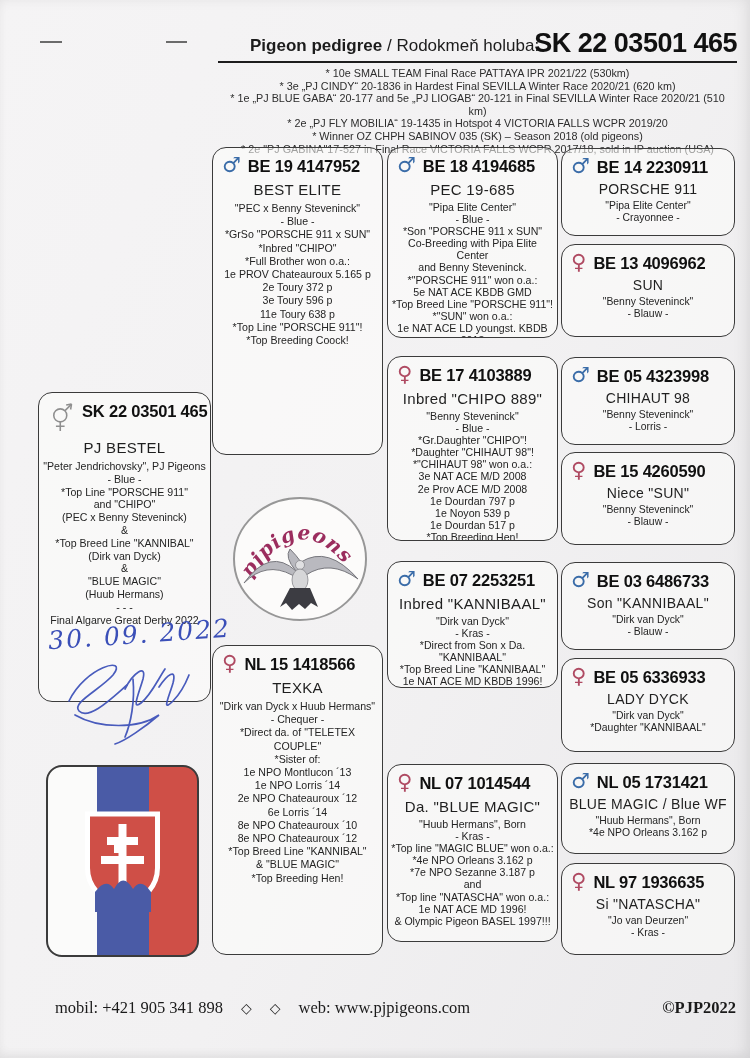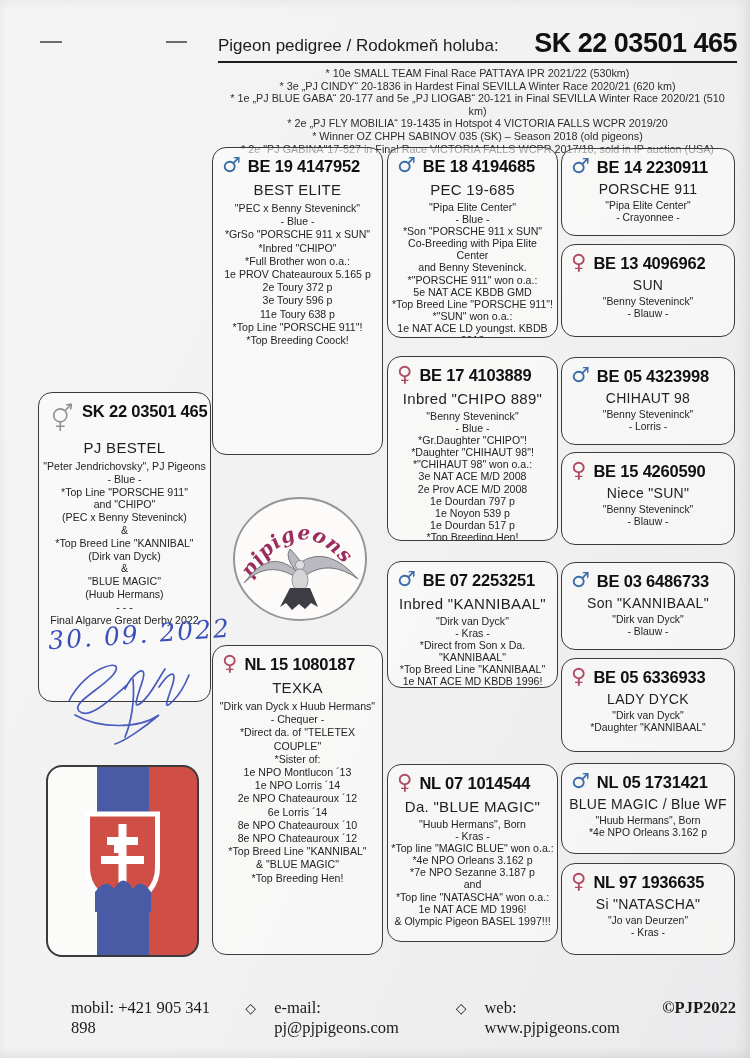--- a/index.html
+++ b/index.html
@@ -5,21 +5,21 @@
   html,body{margin:0;padding:0;background:#d8d7d9;}
   .page{
     position:relative;width:750px;height:1058px;margin:0 auto;
     background:linear-gradient(115deg,#f5f4f5 0%,#f2f1f2 55%,#eae9eb 100%);
     font-family:"Liberation Sans",sans-serif;color:#222;overflow:hidden;
     box-shadow:inset -6px 0 14px rgba(0,0,0,.06), inset 0 -4px 10px rgba(0,0,0,.04);
   }
   .dash{position:absolute;height:2px;background:#6b6b6b;}
   
   .title{position:absolute;left:218px;top:36px;font-size:17px;color:#1c1c1c;white-space:nowrap;}
-  .title b{font-weight:normal;}
+  .title b{font-weight:bold;margin-left:32px;}
   .bigring{position:absolute;right:13px;top:28px;font-size:27px;font-weight:bold;color:#111;letter-spacing:-.5px;}
   .hrule{position:absolute;left:218px;top:61px;width:519px;height:2px;background:#1d1d1d;}
   .achievements{position:absolute;left:220px;top:67px;width:515px;font-size:10.8px;line-height:12.6px;color:#2d2d2d;text-align:center;}
   
   .pbox{position:absolute;border:1.4px solid #3b3b3b;border-radius:14px;background:rgba(253,253,252,.55);
         text-align:center;overflow:hidden;box-sizing:border-box;}
   .bhead{display:flex;align-items:flex-start;gap:7px;padding:7px 8px 0 9px;text-align:left;}
   .sex{font-family:"DejaVu Sans",sans-serif;font-size:21px;line-height:20px;font-weight:bold;}
   .sex.male{color:#3a6ca8;}
   .sex.female{color:#af4a62;}
@@ -35,21 +35,21 @@
   .hand-date{position:absolute;left:48px;top:620px;font-family:"DejaVu Serif",serif;font-style:italic;
              font-size:25px;color:#3b4fb8;letter-spacing:2px;transform:rotate(-4deg);white-space:nowrap;}
   .signature{position:absolute;left:55px;top:645px;z-index:5;}
   
   .logo{position:absolute;left:230px;top:495px;}
   .flag{position:absolute;left:45px;top:764px;}
   
   .footer1{position:absolute;left:30px;right:14px;top:968px;text-align:center;
            font-family:"Liberation Serif",serif;font-weight:bold;font-size:21px;color:#151515;white-space:nowrap;}
   .footer2{position:absolute;left:55px;right:14px;top:998px;display:flex;align-items:baseline;gap:18px;
-           font-family:"Liberation Serif",serif;font-size:16.5px;color:#1a1a1a;margin-left:16px;}
+           font-family:"Liberation Serif",serif;font-size:16.5px;color:#1a1a1a;}
   .footer2 .dia{font-family:"DejaVu Sans",sans-serif;font-size:14px;color:#222;}
   .footer2 .copyright{margin-left:auto;font-weight:bold;}
 </style>
 </head>
 <body>
 
 <div class="page">
 
   <div class="dash" style="left:40px;top:41px;width:22px"></div>
   <div class="dash" style="left:166px;top:41px;width:21px"></div>
@@ -136,21 +136,21 @@
       <path d="M14 88 Q40 52 66 76 Q54 62 60 54 Q66 60 71 67 Q98 50 128 84 Q100 64 76 80 Q72 84 70 86 Q66 82 62 80 Q36 66 14 88 Z" fill="#b9b9bf" stroke="#77777d" stroke-width="1"></path>
       <circle cx="70" cy="70" r="4.5" fill="#e0e0e2" stroke="#87878b" stroke-width=".8"></circle>
       <ellipse cx="70" cy="85" rx="8" ry="11" fill="#d6d6d8" stroke="#87878b" stroke-width=".8"></ellipse>
       <path d="M60 93 L80 93 L88 112 L81 108 L75 114 L69 109 L62 115 L56 108 L50 112 Z" fill="#3c3c42"></path>
     </g>
   </svg>
 
   <div class="pbox" style="left:212px;top:645px;width:171px;height:310px">
     <div class="bhead">
       <span class="sex female">♀</span>
-      <span class="ring">NL 15 1080187</span>
+      <span class="ring">NL 15 1418566</span>
     </div>
     <div class="bname">TEXKA</div>
     <div class="blines">
         <div>"Dirk van Dyck x Huub Hermans"</div>
         <div>- Chequer -</div>
         <div>*Direct da. of "TELETEX COUPLE"</div>
         <div>*Sister of:</div>
         <div>1e NPO Montlucon ´13</div>
         <div>1e NPO Lorris ´14</div>
         <div>2e NPO Chateauroux ´12</div>
@@ -352,19 +352,18 @@
         <path d="M56 92 h21 v8 h-21 z M78 92 h21 v8 h-21 z"></path>
       </g>
       <path d="M50 128 q11 -15 19 -3 q9 -17 19 0 q8 -12 18 3 l0 20 l-56 0 z" fill="#4a5ba6"></path>
     </g>
     <rect x="2" y="2" width="151" height="190" rx="15" fill="none" stroke="#3b3b3b" stroke-width="2"></rect>
   </svg>
 
   <div class="footer2">
     <span>mobil: +421 905 341 898</span>
     <span class="dia">◇</span>
-    <span>e-mail: pj@pjpigeons.com</span>
     <span class="dia">◇</span>
     <span>web: www.pjpigeons.com</span>
     <span class="copyright">©PJP2022</span>
   </div>
 
 </div>
 
 </body></html>

